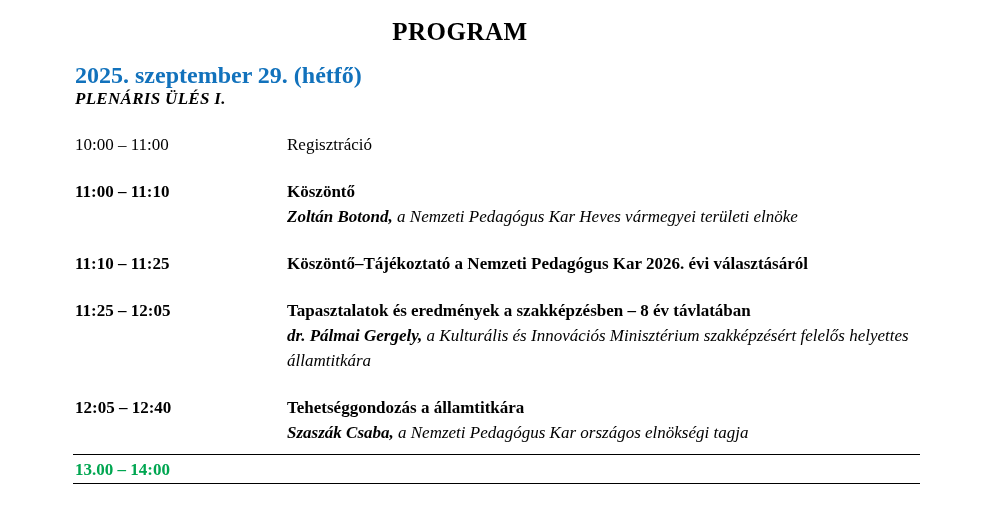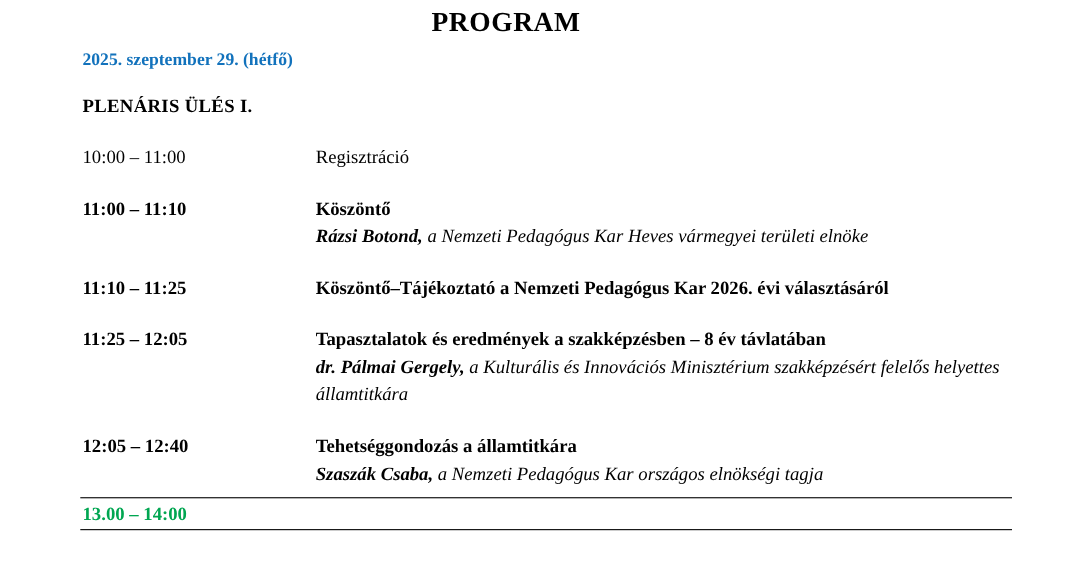--- a/index.html
+++ b/index.html
@@ -14,41 +14,41 @@
     font-family: "Liberation Serif", "DejaVu Serif", serif;
     color: #000000;
   }
   .doc {
     margin-left: 75px;
     width: 845px;
   }
   .page-title {
     margin: 0;
     margin-left: -75px;
-    padding-top: 7px;
+    padding-top: 18px;
     width: 920px;
     text-align: center;
     font-size: 25px;
     font-weight: bold;
     letter-spacing: 0.5px;
     line-height: 28px;
   }
   .date-heading {
-    margin-top: 7px;
-    font-size: 16px;
+    margin-top: 17px;
+    font-size: 24px;
     font-weight: bold;
     line-height: 25px;
     color: var(--date-blue, #1272bc);
   }
   .section-heading {
-    margin-top: 19px;
     font-size: 17px;
     font-weight: bold;
     letter-spacing: 0.3px;
     line-height: 22px;
+    font-style: italic;
   }
   .chair-line {
     margin-top: 13px;
     font-size: 17px;
     font-weight: bold;
     font-style: italic;
     line-height: 22px;
   }
   .schedule {
     margin-top: 11px;
@@ -117,21 +117,21 @@
       <div class="item-title">Regisztráció</div>
 
     </div>
   </div>
 
   <div class="row">
     <div class="time">11:00 – 11:10</div>
     <div class="desc">
       <div class="item-title">Köszöntő</div>
       <div class="speaker">
-        <span class="speaker-name">Rázsi Botond,</span><span class="speaker-desc"> a Nemzeti Pedagógus Kar Heves vármegyei területi elnöke</span>
+        <span class="speaker-name">Zoltán Botond,</span><span class="speaker-desc"> a Nemzeti Pedagógus Kar Heves vármegyei területi elnöke</span>
       </div>
     </div>
   </div>
 
   <div class="row">
     <div class="time">11:10 – 11:25</div>
     <div class="desc">
       <div class="item-title">Köszöntő–Tájékoztató a Nemzeti Pedagógus Kar 2026. évi választásáról</div>
     </div>
   </div>

